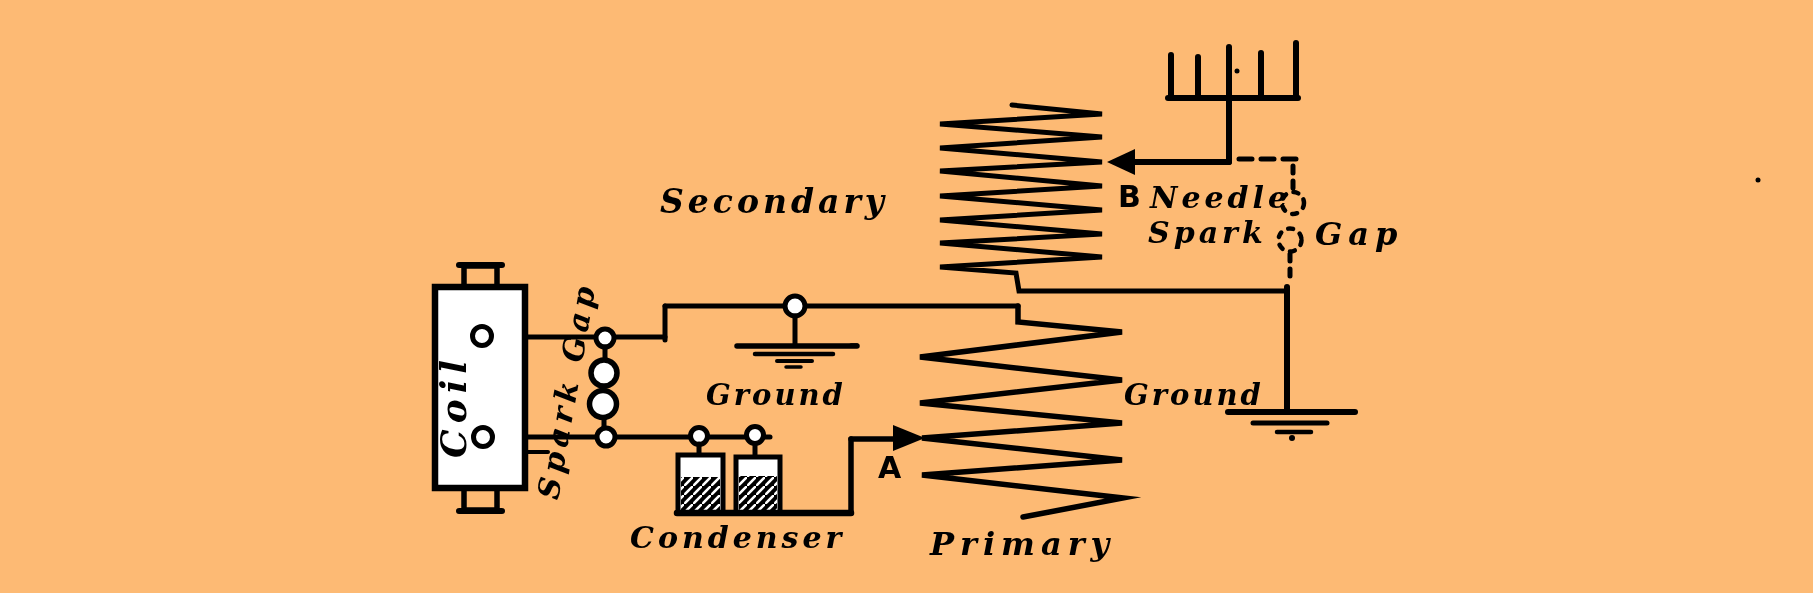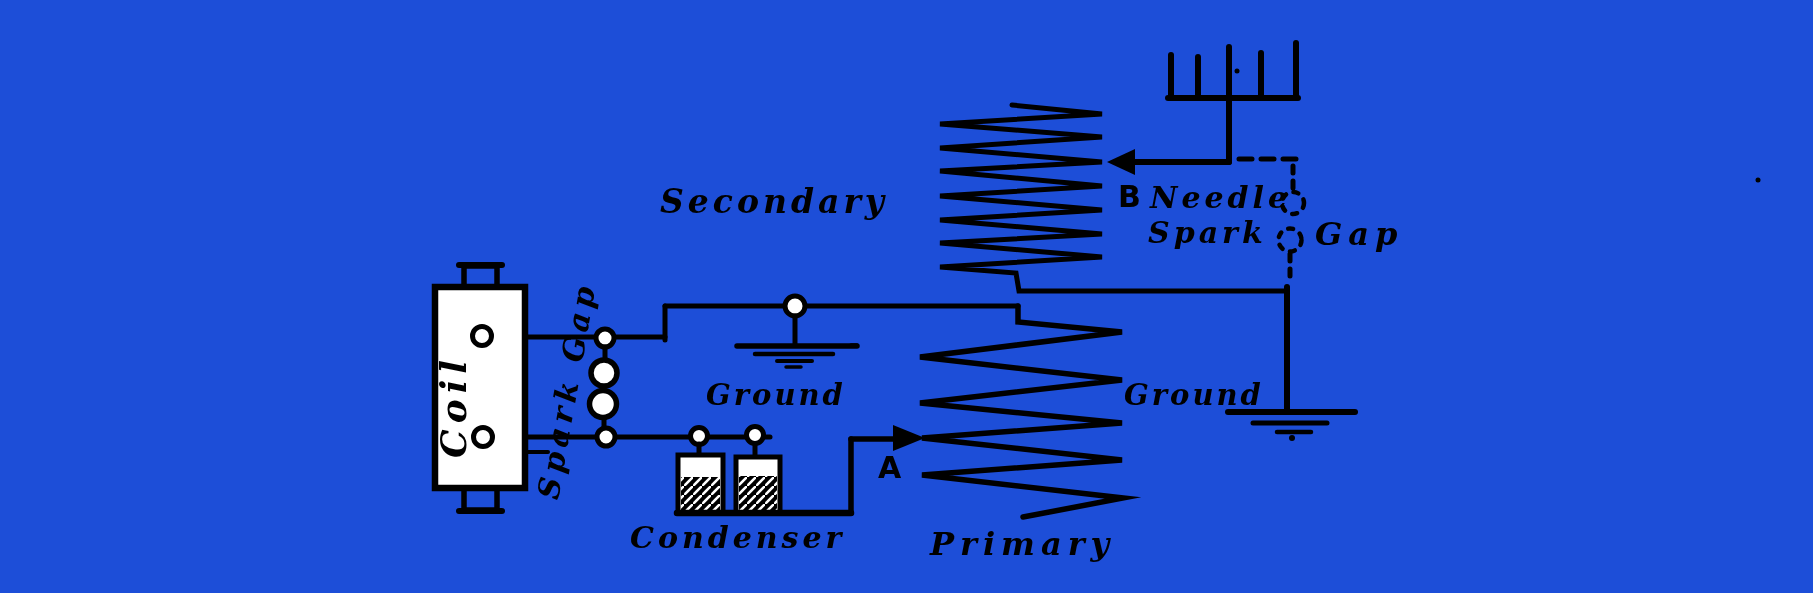--- a/index.html
+++ b/index.html
@@ -4,21 +4,21 @@
 <style>
   html, body {
     margin: 0;
     padding: 0;
     background: #ffffff;
   }
   .stage {
     position: relative;
     width: 1813px;
     height: 593px;
-    background: #1d4ed8;
+    background: #fdba74;
     overflow: hidden;
   }
   svg { display: block; }
   .ink        { stroke: #000000; fill: none; stroke-linecap: round; stroke-linejoin: miter; stroke-miterlimit: 8; }
   .ink-fill   { fill: #000000; stroke: none; }
   .node       { fill: #ffffff; stroke: #000000; }
   .lbl {
     font-family: "DejaVu Serif", serif;
     font-style: italic;
     font-weight: bold;

